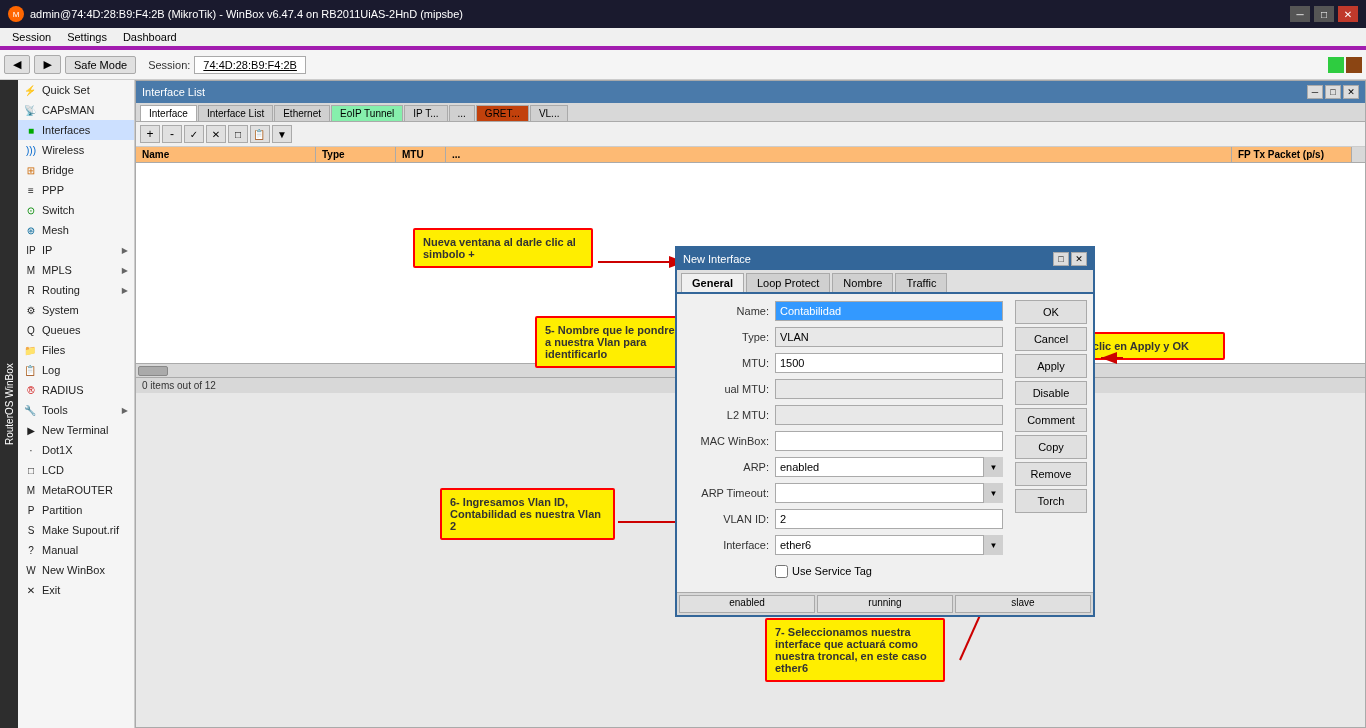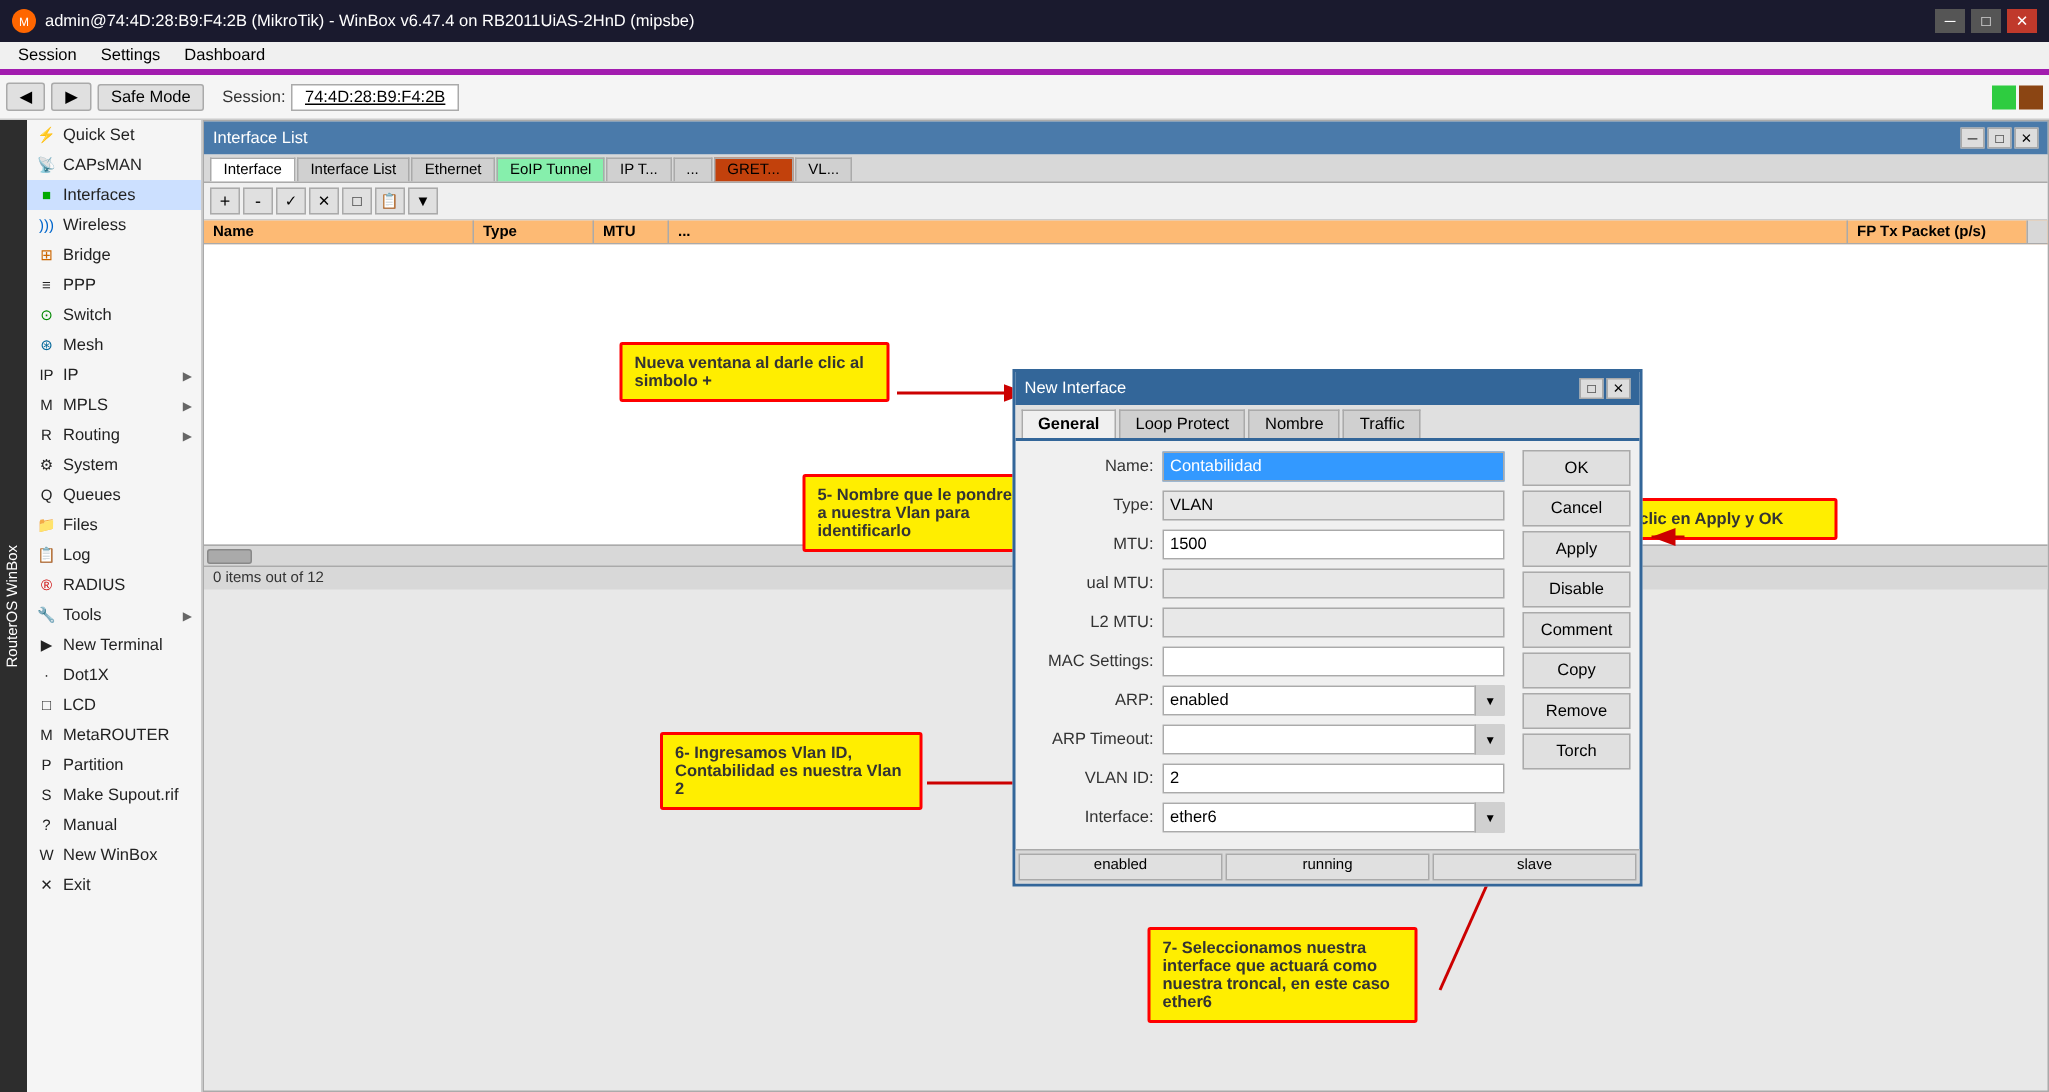--- a/index.html
+++ b/index.html
@@ -322,21 +322,21 @@
             <span class="form-label">ual MTU:</span>
             <input class="form-input-readonly" type="text" value="" readonly="" style="">
           </div>
 
           <div class="form-row">
             <span class="form-label">L2 MTU:</span>
             <input class="form-input-readonly" type="text" value="" readonly="" style="">
           </div>
 
           <div class="form-row">
-            <span class="form-label">MAC Settings:</span>
+            <span class="form-label">MAC WinBox:</span>
             <input class="form-input" type="text" value="" style="">
           </div>
 
           <div class="form-row">
             <span class="form-label">ARP:</span>
             <div class="form-select-wrap">
               <select class="form-select">
                 <option>enabled</option>
                 <option>disabled</option>
                 <option>proxy-arp</option>
@@ -363,20 +363,27 @@
           <div class="form-row">
             <span class="form-label">Interface:</span>
             <div class="form-select-wrap">
               <select class="form-select">
                 <option>ether6</option>
               </select>
               <div class="select-arrow">▼</div>
             </div>
           </div>
 
+          <div class="form-row">
+            <span class="form-label"></span>
+            <div class="form-checkbox-wrap">
+              <input type="checkbox" style="">
+              <label>Use Service Tag</label>
+            </div>
+          </div>
         </div>
 
         <div class="dialog-actions">
           <button class="action-btn">OK</button>
           <button class="action-btn">Cancel</button>
           <button class="action-btn">Apply</button>
           <button class="action-btn">Disable</button>
           <button class="action-btn">Comment</button>
           <button class="action-btn">Copy</button>
           <button class="action-btn">Remove</button>

